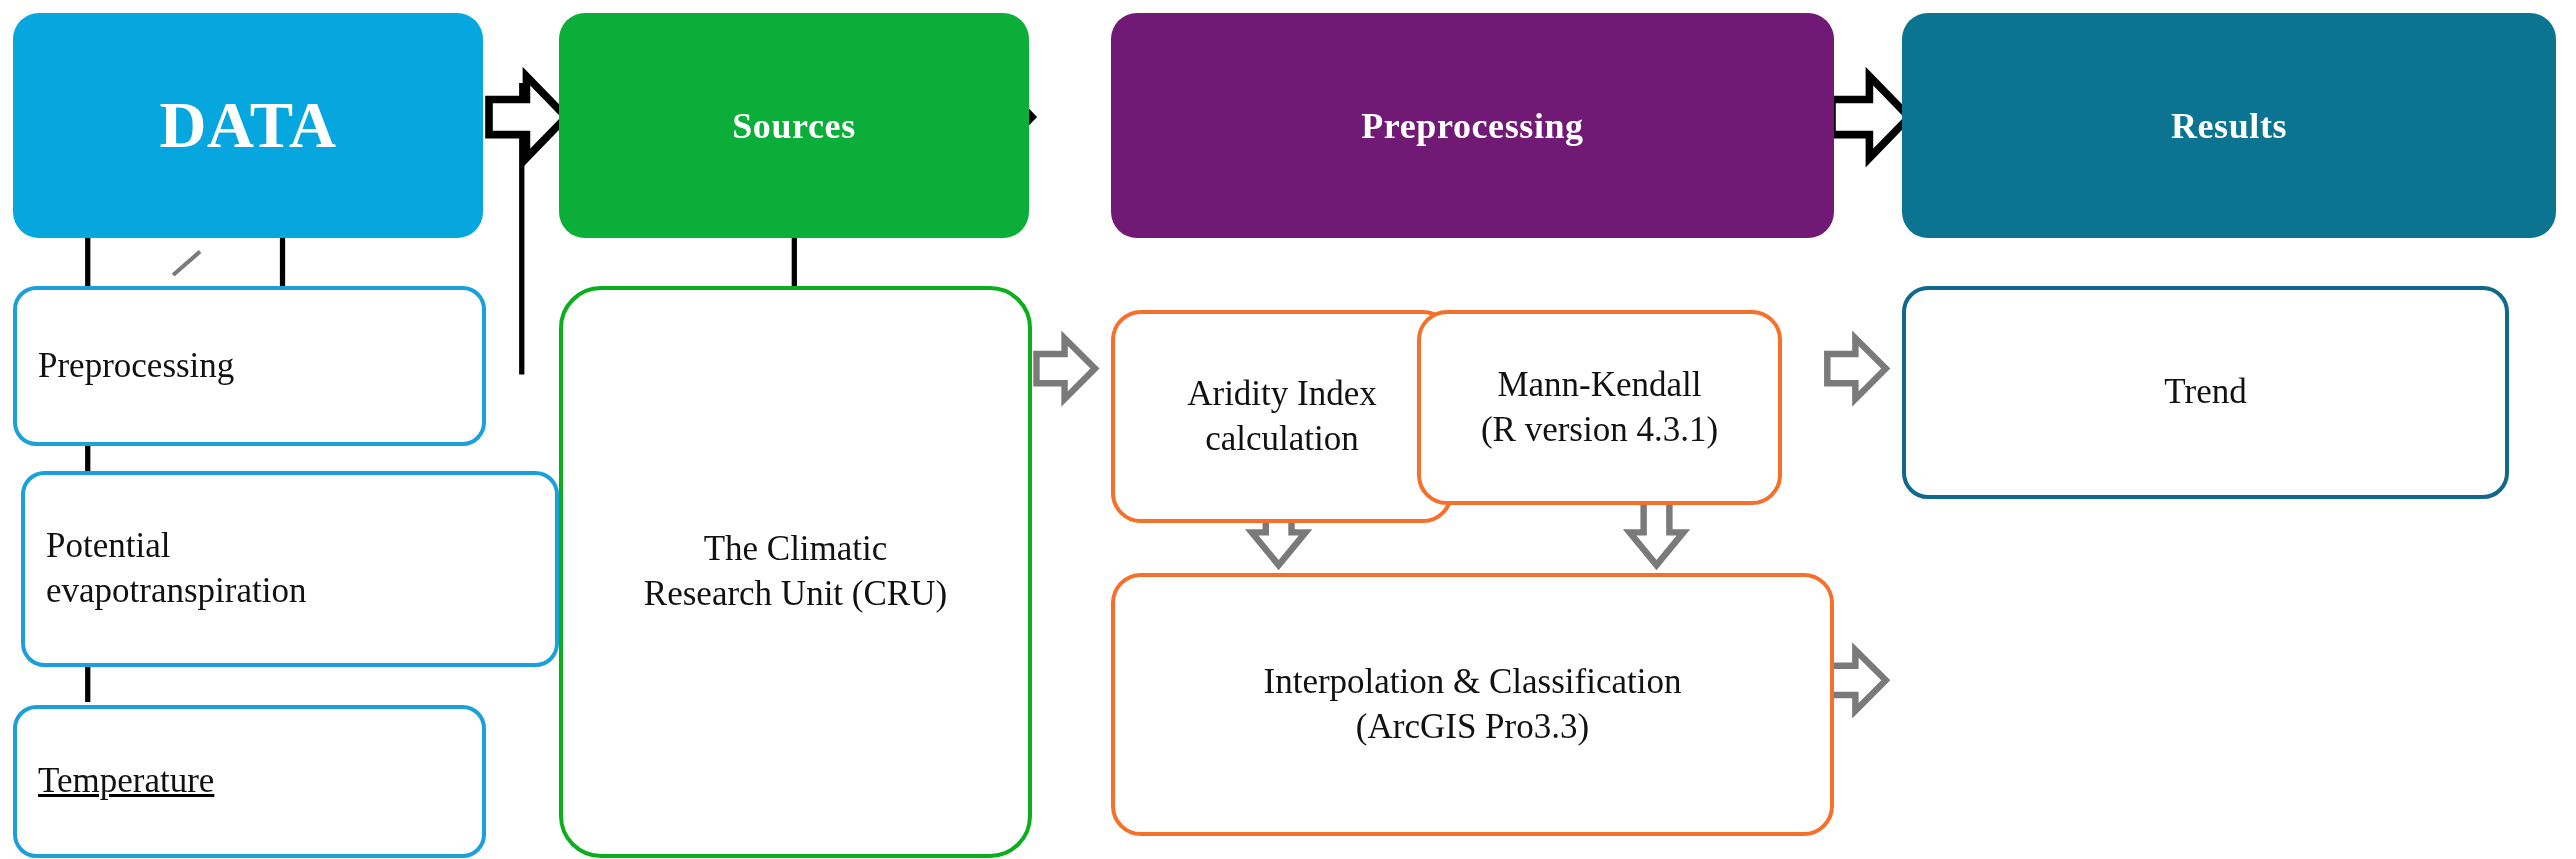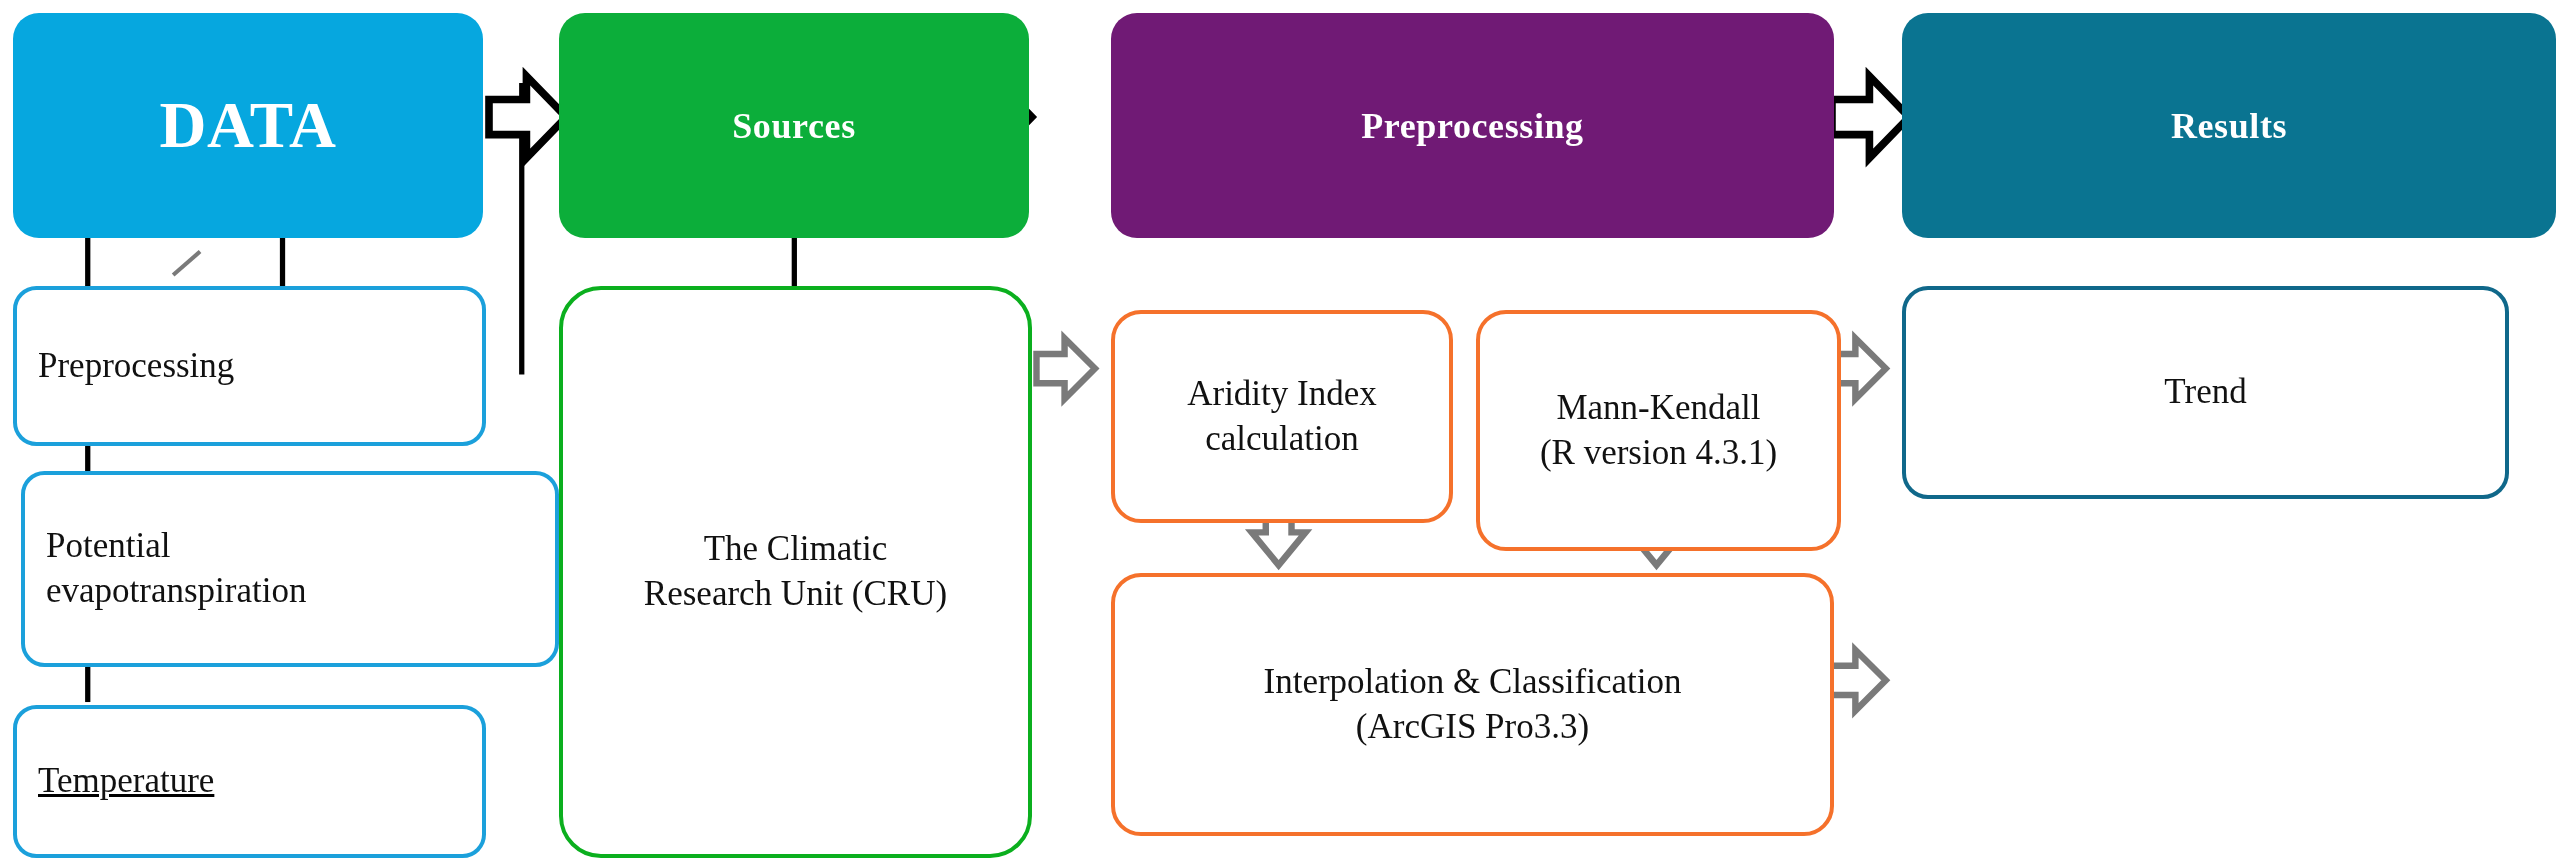--- a/index.html
+++ b/index.html
@@ -165,21 +165,21 @@
     </span>
   </div>
 
   <div class="node orange center-align" style="left: 1111px; top: 286px; width: 342px; height: 213px;">
     <span class="txt">
       <span>Aridity Index</span><br>
       <span>calculation</span>
     </span>
   </div>
 
-  <div class="node orange center-align" style="left: 1476px; top: 286px; width: 365px; height: 241px;">
+  <div class="node orange center-align" style="left: 1417px; top: 286px; width: 365px; height: 195px;">
     <span class="txt">
       <span>Mann-Kendall</span><br>
       <span>(R version 4.3.1)</span>
     </span>
   </div>
 
   <div class="node orange center-align" style="left: 1111px; top: 549px; width: 723px; height: 263px;">
     <span class="txt">
       <span>Interpolation &amp; Classification</span><br>
       <span>(ArcGIS Pro3.3)</span>

